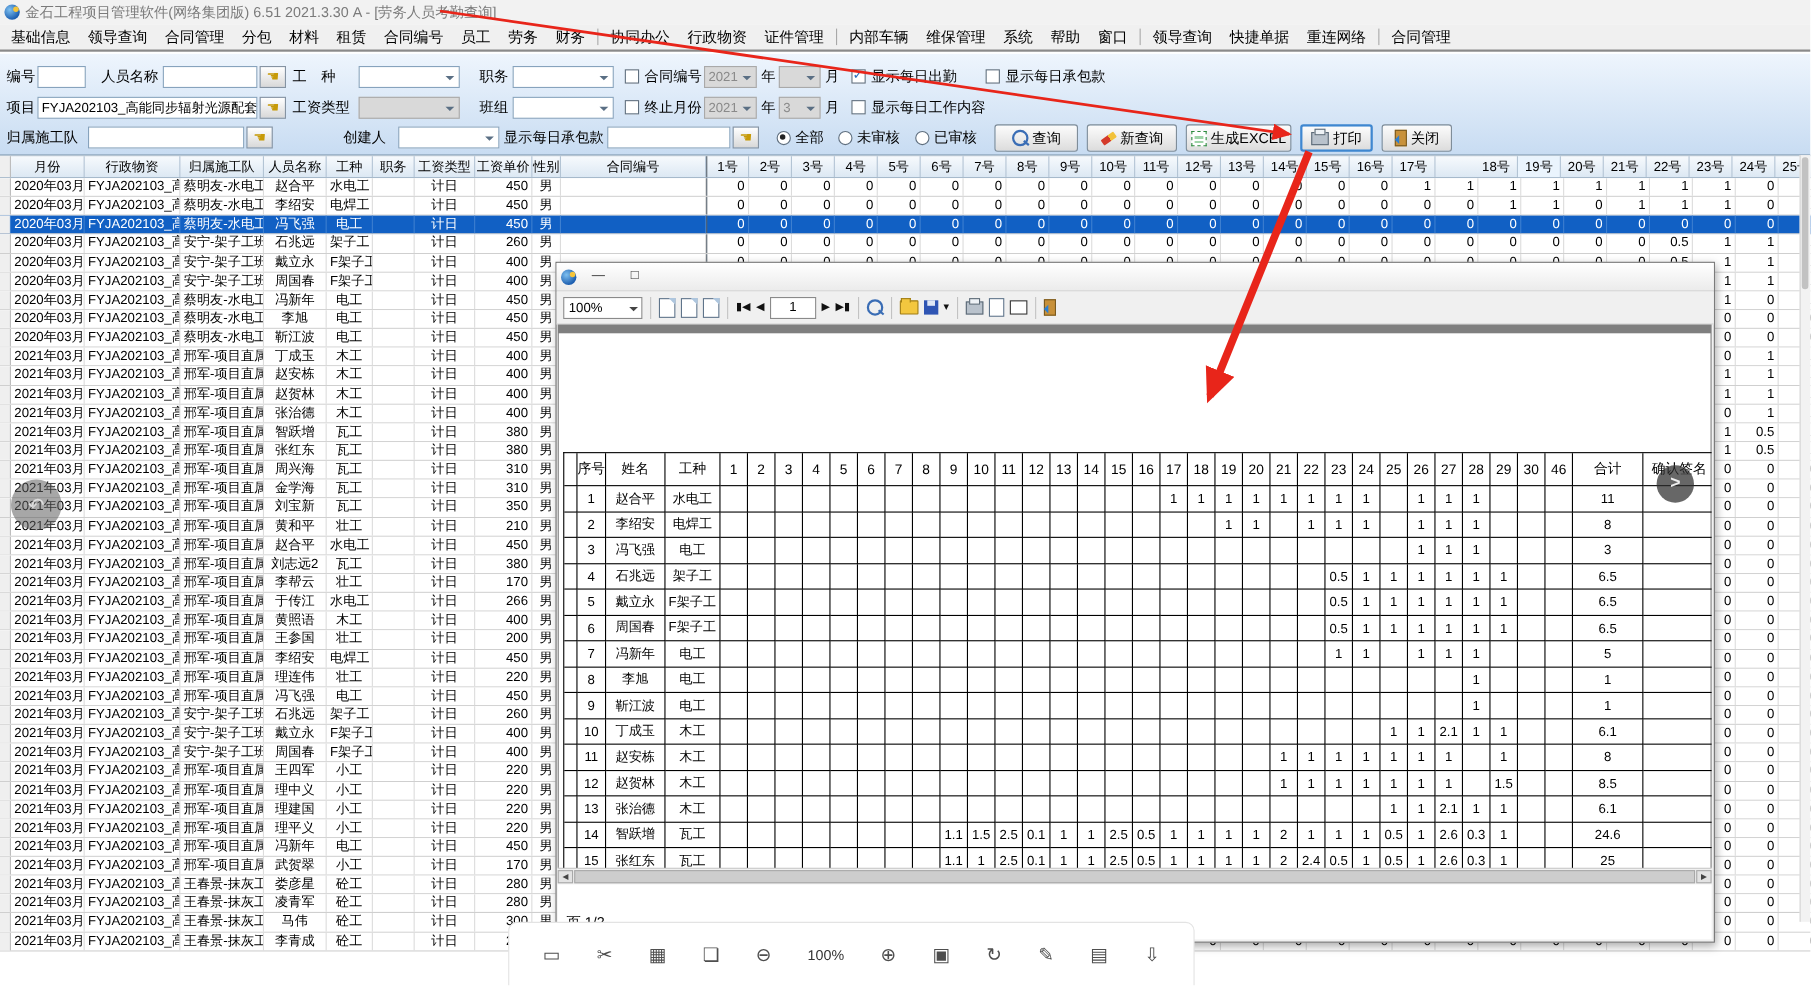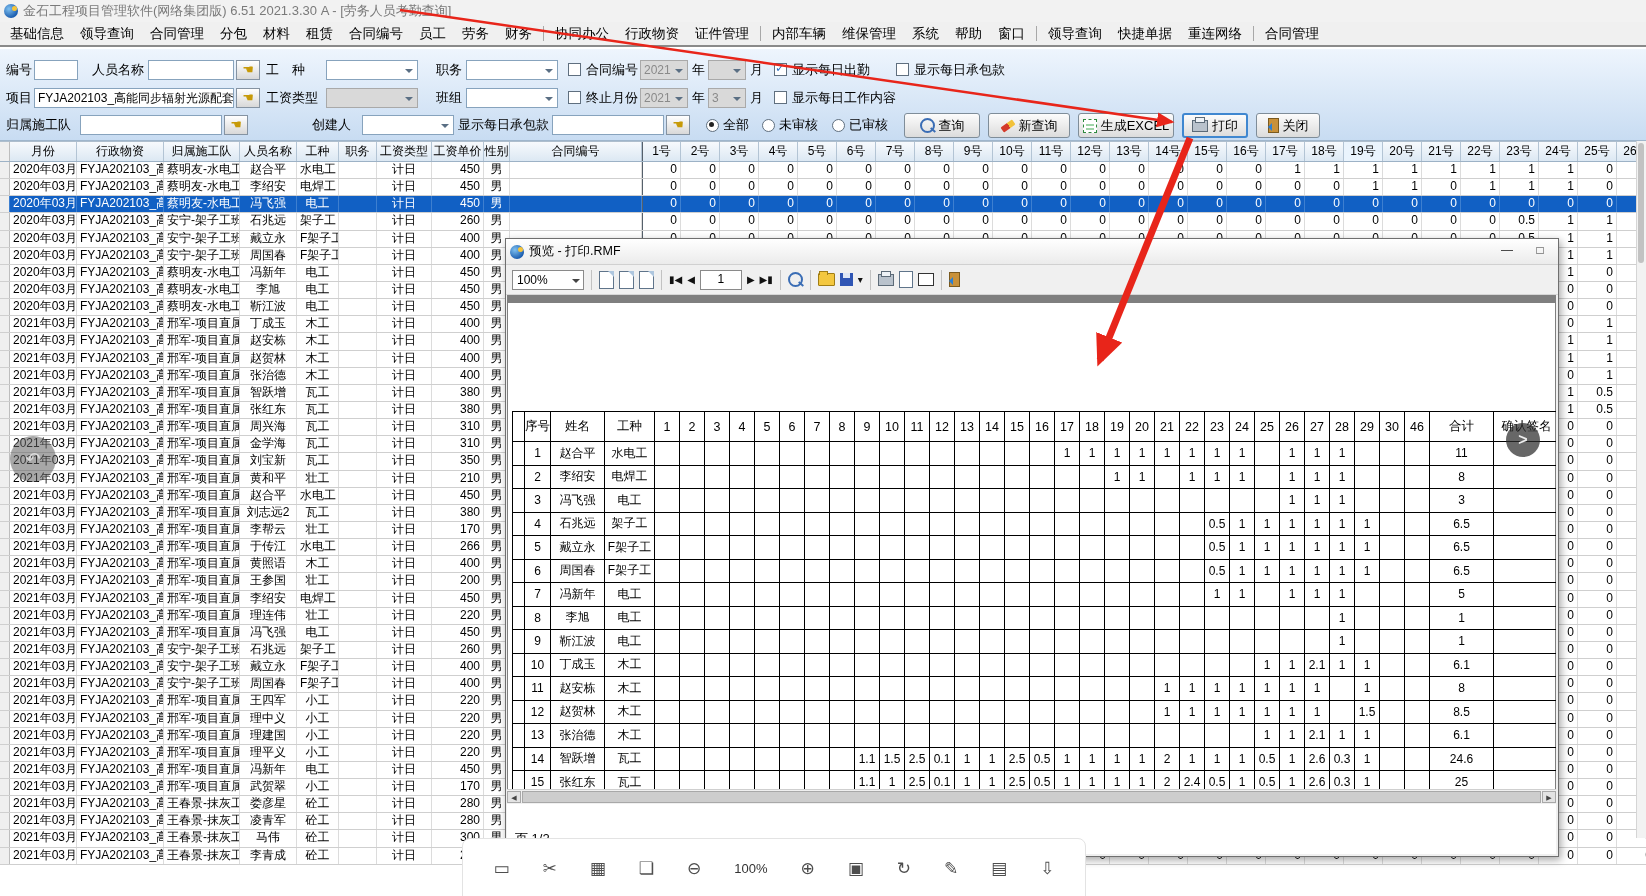--- a/index.html
+++ b/index.html
@@ -256,21 +256,21 @@
         <div class="mt-hc" style="width: 39px;">8号</div>
         <div class="mt-hc" style="width: 39px;">9号</div>
         <div class="mt-hc" style="width: 39px;">10号</div>
         <div class="mt-hc" style="width: 39px;">11号</div>
         <div class="mt-hc" style="width: 39px;">12号</div>
         <div class="mt-hc" style="width: 39px;">13号</div>
         <div class="mt-hc" style="width: 39px;">14号</div>
         <div class="mt-hc" style="width: 39px;">15号</div>
         <div class="mt-hc" style="width: 39px;">16号</div>
         <div class="mt-hc" style="width: 39px;">17号</div>
-        <div class="mt-hc" style="width: 39px;">18号</div>
+        <div class="mt-hc" style="width: 39px; margin-left: 36px;">18号</div>
         <div class="mt-hc hl" style="width: 39px;">19号</div>
         <div class="mt-hc" style="width: 39px;">20号</div>
         <div class="mt-hc" style="width: 39px;">21号</div>
         <div class="mt-hc" style="width: 39px;">22号</div>
         <div class="mt-hc" style="width: 39px;">23号</div>
         <div class="mt-hc" style="width: 39px;">24号</div>
         <div class="mt-hc" style="width: 39px;">25号</div>
         <div class="mt-hc" style="width: 39px;">26号</div>
       </div>
       <div class="mt-r">
@@ -1873,21 +1873,20 @@
         <div class="mt-c c-r" style="width: 39px;">0</div>
       </div>
     </div>
   <div class="vscroll">
       <div class="vthumb"></div>
     </div>
 
   <div class="pv">
     <div class="pv-title">
       <span class="appicon"></span>
-      <span style="flex:1">预览 - 打印.RMF</span>
       <span class="pv-btn">—</span>
       <span class="pv-btn">□</span>
     </div>
     <div class="pv-tools">
       <span class="zoombox">100%</span>
       <span class="tsep"></span>
       <span class="pageico"></span>
       <span class="pageico"></span>
       <span class="pageico"></span>
       <span class="tsep"></span>

